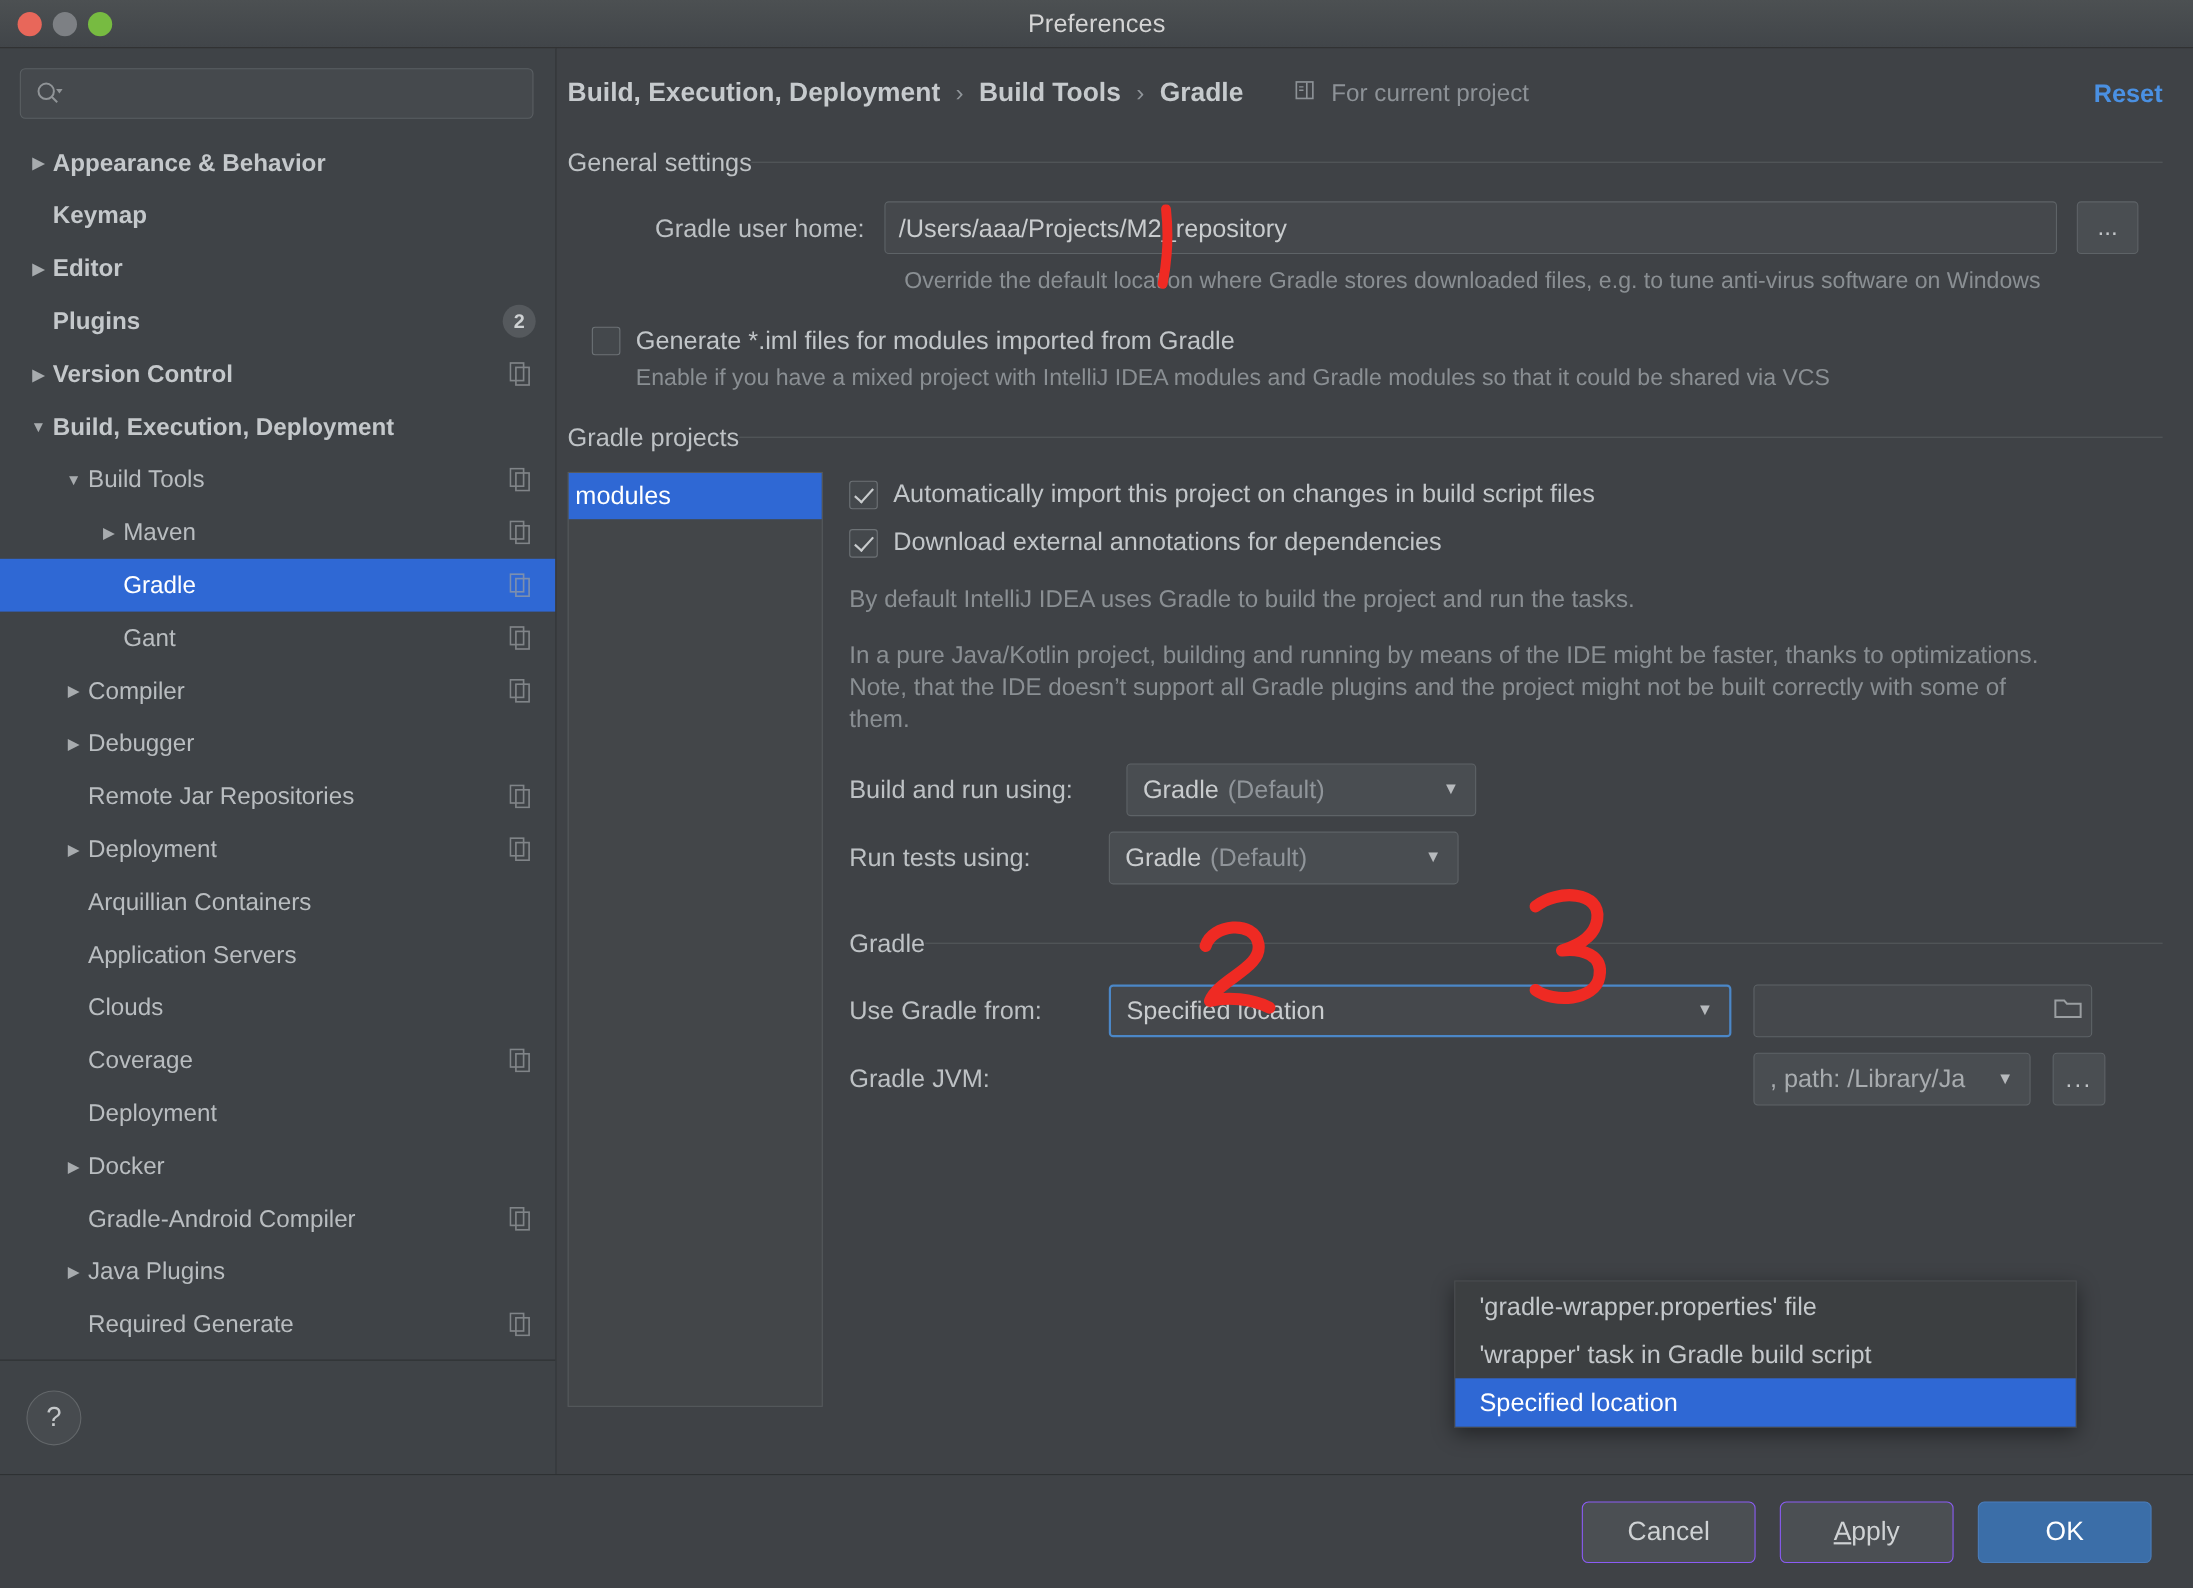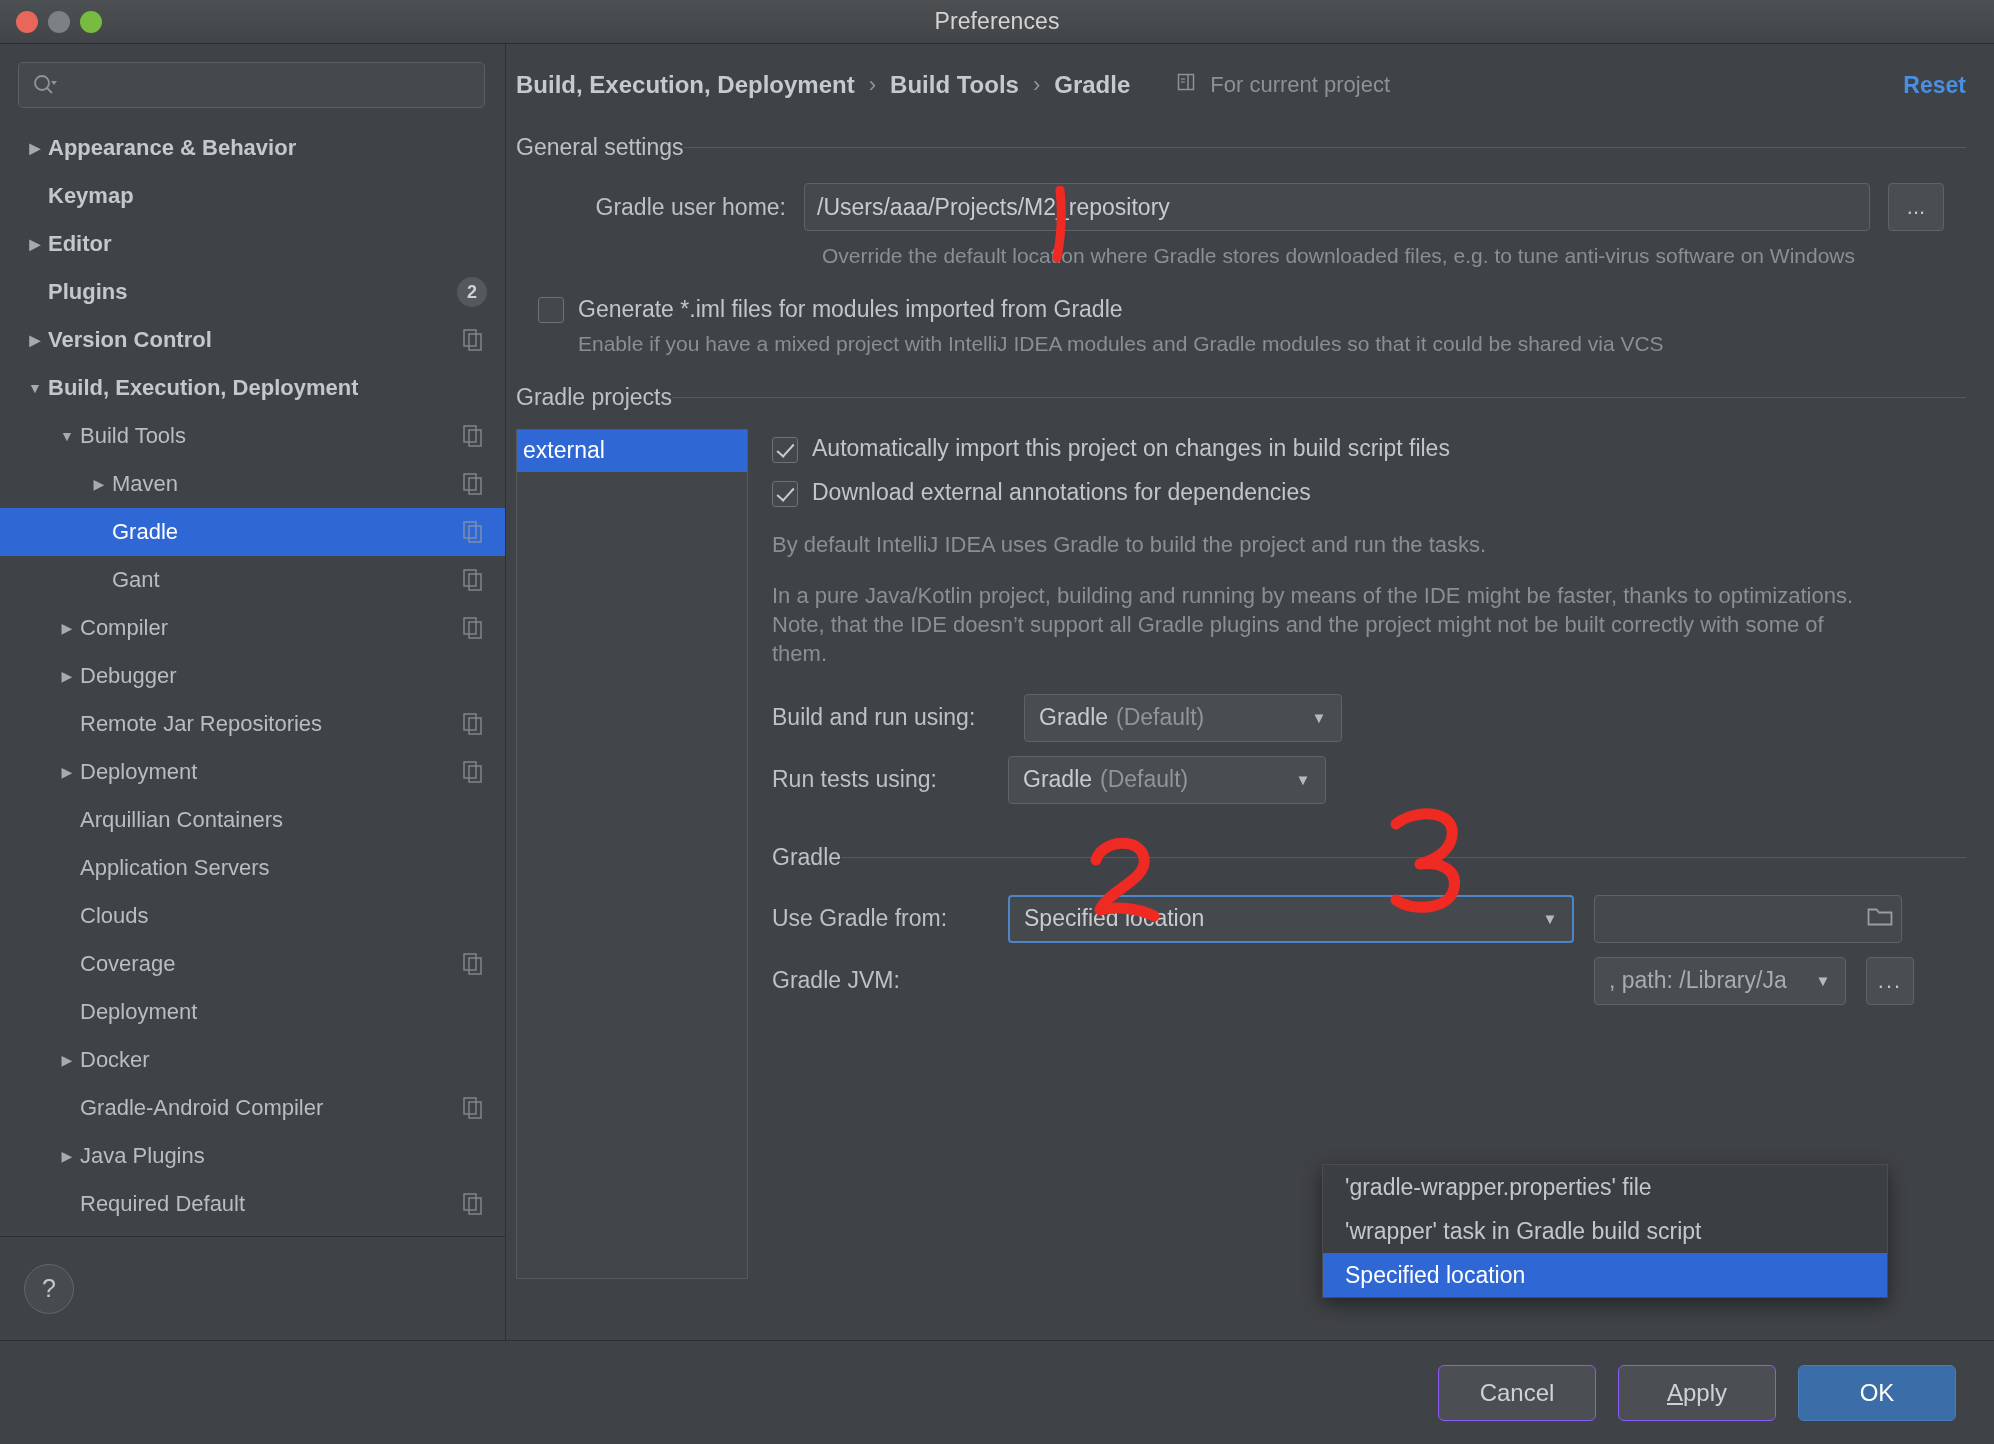--- a/index.html
+++ b/index.html
@@ -380,21 +380,21 @@
                 <rect x="1" y="1" width="12" height="16" fill="none" stroke="#9a9ea1" stroke-width="1.5"></rect>
                 <rect x="6" y="5" width="12" height="16" fill="none" stroke="#9a9ea1" stroke-width="1.5"></rect>
               </svg></span>
           </div>
           <div class="tree-item" style="padding-left: 54px;">
             <span class="tw">▶</span>
             <span class="tree-label">Java Plugins</span>
           </div>
           <div class="tree-item" style="padding-left: 54px;">
             <span class="tw empty"></span>
-            <span class="tree-label">Required Default</span>
+            <span class="tree-label">Required Generate</span>
             <span class="row-icon"><svg viewBox="0 0 20 22" width="20" height="22">
                 <rect x="1" y="1" width="12" height="16" fill="none" stroke="#9a9ea1" stroke-width="1.5"></rect>
                 <rect x="6" y="5" width="12" height="16" fill="none" stroke="#9a9ea1" stroke-width="1.5"></rect>
               </svg></span>
           </div>
           <div class="tree-item bold" style="padding-left: 22px;"></div>
         </div>
       <div class="sidebar-bottom">
         <div class="help-btn">?</div>
       </div>
@@ -445,21 +445,21 @@
         </div>
         <div class="hint" style="margin:8px 0 0 62px; max-width:1300px;">Enable if you have a mixed project with IntelliJ IDEA modules and Gradle modules so that it could be shared via VCS</div>
 
         <div class="sect-head" style="margin-top:26px;">
           <span class="sect-title">Gradle projects</span>
           <span class="sect-rule"></span>
         </div>
 
         <div class="row" style="margin-top:18px; align-items:stretch; gap:24px;">
           <div class="proj-list" id="proj-list" style="height:850px;">
-              <div class="proj-item selected">external</div>
+              <div class="proj-item selected">modules</div>
             </div>
 
           <div style="flex:1; min-width:0; display:flex; flex-direction:column;">
 
             <div class="checkrow" style="margin-top:6px;">
               <div class="cbox checked"></div>
               <span class="cb-label">Automatically import this project on changes in build script files</span>
             </div>
             <div class="checkrow" style="margin-top:16px;">
               <div class="cbox checked"></div>

